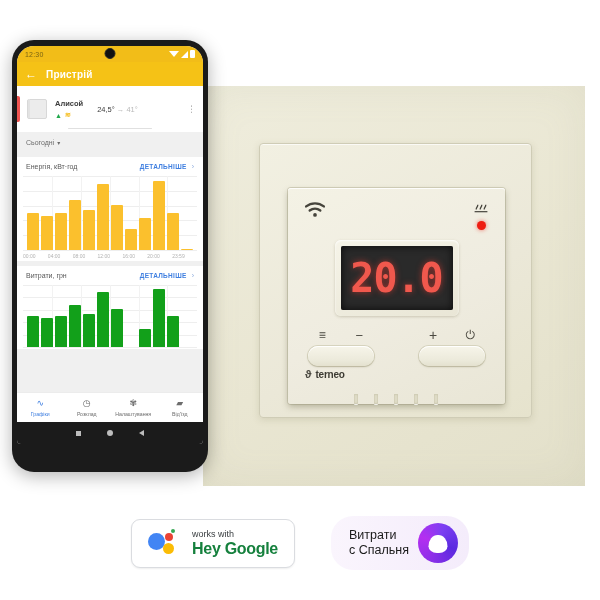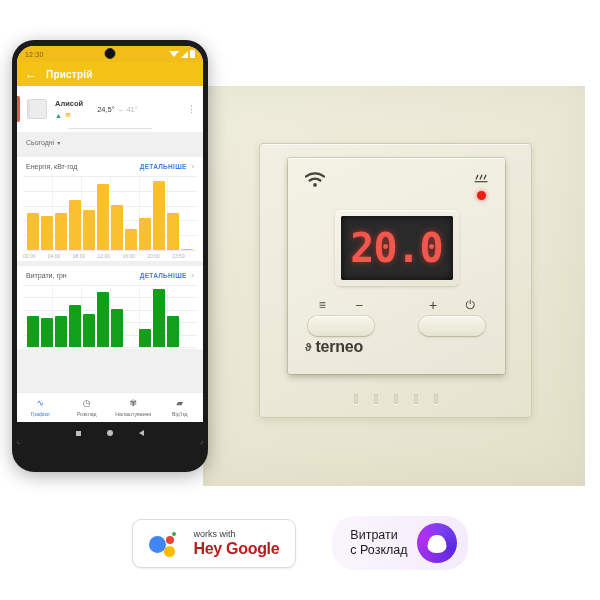--- a/index.html
+++ b/index.html
@@ -128,21 +128,21 @@
     box-shadow: inset 0 0 40px rgba(160,155,120,.12);
   }
   #frame {
     position:absolute; left:56px; top:57px; width:273px; height:275px;
     background: linear-gradient(150deg,#f2f0e2 0%,#ebe8d8 60%,#e6e3cd 100%);
     border:1px solid #cfccb6;
     border-radius:4px;
     box-shadow: 0 2px 7px rgba(120,115,80,.18), inset 0 1px 0 rgba(255,255,255,.7);
   }
   #body {
-    position:absolute; left:28px; top:14px; width:217px; height:216px;
+    position:absolute; left:28px; top:44px; width:217px; height:216px;
     background: linear-gradient(155deg,#f4f2e5 0%,#efece0 55%,#e9e6d6 100%);
     border-radius:3px;
     box-shadow: 0 3px 6px rgba(90,85,55,.35), 0 0 0 1px #d3d0bb,
                 inset 0 1px 0 rgba(255,255,255,.85);
   }
   #ico-wifi { position:absolute; left:16px; top:14px; width:22px; height:16px; }
   #heat-grp { position:absolute; right:16px; top:12px; text-align:center; }
   #heat-led { width:9px;height:9px;border-radius:50%;background:#ee1d12;
               margin:3px auto 0 auto; box-shadow:0 0 4px rgba(238,29,18,.6); }
   #screen {
@@ -172,39 +172,39 @@
   .btn-grp.right { right:16px; }
   .btn-icons { display:flex; justify-content:space-around; align-items:center; height:14px; color:#4a4840; }
   .rocker {
     width:66px; height:20px; margin:4px auto 0 auto;
     background: linear-gradient(180deg,#f7f5ea 0%,#eceadb 70%,#e4e1cf 100%);
     border-radius:10px;
     box-shadow: inset 0 1px 0 rgba(255,255,255,.95), 0 1px 2px rgba(120,115,80,.35), 0 0 0 1px #d8d5c0;
   }
   #brand { position:absolute; left:17px; top:180px; display:flex; align-items:center; gap:4px; }
   #brand .mark { font-size:11px; color:#4a4840; font-weight:bold; }
-  #brand .word { font-size:16px; font-weight:bold; color:#3d3b33; letter-spacing:-.2px; }
+  #brand .word { font-size:10px; font-weight:bold; color:#3d3b33; letter-spacing:-.2px; }
   #slots { position:absolute; left:50%; transform:translateX(-50%); top:250px; display:flex; gap:16px; }
   #slots i { display:block; width:4px; height:10px; background:#e1dec9; border-radius:1px;
              box-shadow: inset 0 0 2px rgba(140,135,100,.55), 0 1px 0 rgba(255,255,255,.8); }
 
   
   #badges { position:absolute; left:0; right:0; bottom:30px; display:flex; justify-content:center; align-items:center; gap:36px; z-index:9; }
   #badge-google {
-    display:flex; align-items:flex-end; gap:16px;
+    display:flex; align-items:flex-start; gap:16px;
     background:#fff; border:1px solid #dadce0; border-radius:9px;
     padding:9px 16px; box-shadow:0 1px 2px rgba(0,0,0,.07);
   }
   #gassist { position:relative; width:28px; height:26px; }
   #gassist .d1 { position:absolute; left:0; top:4px; width:17px;height:17px;border-radius:50%;background:#4285f4; }
   #gassist .d2 { position:absolute; left:17px; top:4px; width:8px;height:8px;border-radius:50%;background:#ea4335; }
   #gassist .d3 { position:absolute; left:15px; top:14px; width:11px;height:11px;border-radius:50%;background:#fbbc05; }
   #gassist .d4 { position:absolute; left:23px; top:0px; width:4px;height:4px;border-radius:50%;background:#34a853; }
   #badge-google .gtxt .l1 { font-size:9px; color:#3c4043; line-height:11px; }
-  #badge-google .gtxt .l2 { font-size:16px; font-weight:bold; color:#b91c1c; line-height:18px; letter-spacing:-.3px; }
+  #badge-google .gtxt .l2 { font-size:16px; font-weight:bold; color:#15803d; line-height:18px; letter-spacing:-.3px; }
 
   #badge-alice {
     display:flex; align-items:center; gap:9px;
     background: linear-gradient(90deg,#faf5fd 0%,#f4ecfb 100%);
     border-radius:22px; padding:7px 11px 7px 18px;
   }
   #badge-alice .atxt { font-size:12.5px; color:#1a1a1a; line-height:15px; }
   #alice-logo { position:relative; width:40px; height:40px; border-radius:50%;
     background: conic-gradient(from 200deg,#8b2fe8,#b42ff0,#7b3ff2,#5b2ae0,#8b2fe8); }
   #alice-logo .hole {
@@ -438,21 +438,21 @@
       </div>
       <div class="gtxt">
         <div class="l1">works with</div>
         <div class="l2">Hey Google</div>
       </div>
     </div>
 
     <div id="badge-alice">
       <div class="atxt">
         <div>Витрати</div>
-        <div>с Розклад</div>
+        <div>с Спальня</div>
       </div>
       <div id="alice-logo">
           <span class="hole"></span>
         </div>
     </div>
 
   </div>
 
 </div>
 

